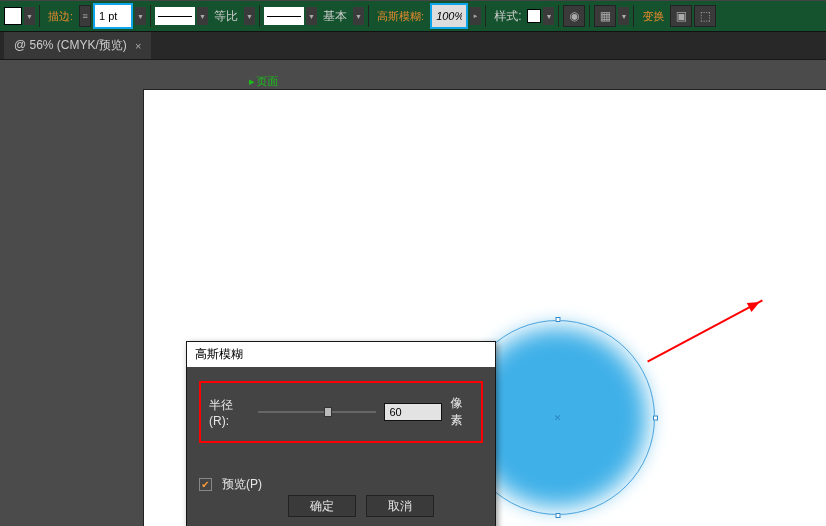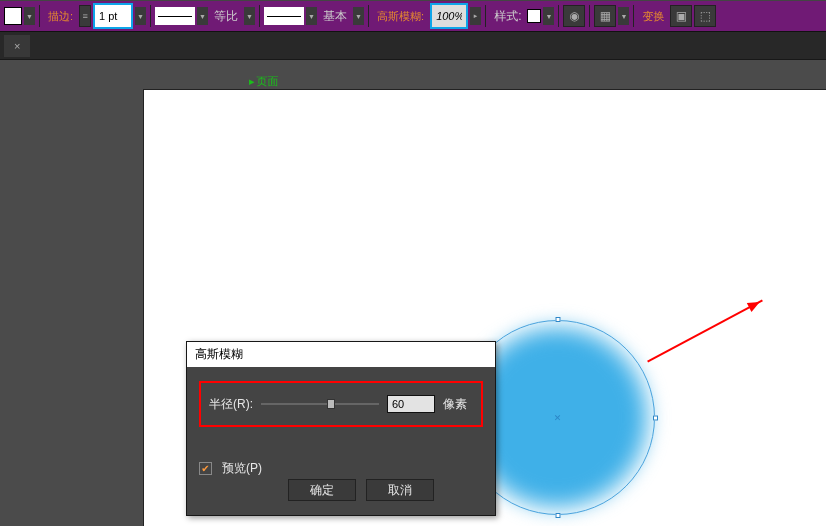--- a/index.html
+++ b/index.html
@@ -1,19 +1,19 @@
 <!DOCTYPE html>
 <html><head>
 <meta charset="utf-8">
 <style>
 * { margin: 0; padding: 0; box-sizing: border-box; font-family: "Microsoft YaHei", sans-serif; }
 body { background: #2a2a2a; width: 826px; height: 526px; overflow: hidden; position: relative; }
 
 .toolbar {
-  height: 32px; background: #701a75; border-top: 1px solid #444; border-bottom: 1px solid #111;
+  height: 32px; background: #14532d; border-top: 1px solid #444; border-bottom: 1px solid #111;
   display: flex; align-items: center; padding: 0 4px; gap: 2px; font-size: 11px; color: #ccc;
 }
 .btn-swatch { width: 18px; height: 18px; background: #fff; border: 1px solid #000; display: inline-block; }
 .btn-swatch.small { width: 14px; height: 14px; }
 .dropdown-arrow { width: 11px; height: 18px; background: #3a3a3a; display: inline-flex; align-items: center; justify-content: center; color: #aaa; font-size: 7px; cursor: pointer; }
 .tool-label { color: #e68a2e; padding: 0 4px; }
 .tool-input { background: #fff; color: #000; height: 26px; padding: 0 4px; font-size: 11px; border: 2px solid #0ea5e9; }
 .tool-input.dark { background: #ddd; }
 .line-seg { width: 40px; height: 18px; background: #fff; display: inline-flex; align-items: center; justify-content: center; position: relative; }
 .line-seg::before { content:""; width: 34px; height: 1px; background: #000; }
@@ -40,21 +40,21 @@
 
 .arrow { position: absolute; left: 640px; top: 270px; width: 130px; height: 2px; background: #ff0000; transform: rotate(152deg); }
 .arrow::before { content: ""; position: absolute; left: -2px; top: -4px; border: 5px solid transparent; border-right: 12px solid #ff0000; }
 
 .dialog { position: absolute; left: 186px; top: 281px; width: 310px; background: #444; border: 1px solid #171717; box-shadow: 2px 2px 6px rgba(0,0,0,0.4); }
 .dialog-title { background: #fff; color: #000; font-size: 12px; padding: 4px 8px; }
 .dialog-body { padding: 14px 12px 14px 12px; color: #e6e6e6; font-size: 12px; }
 .highlight-row { border: 2px solid #ff0000; padding: 12px 8px; display: flex; align-items: center; gap: 8px; margin-bottom: 8px; }
 .slider-track { flex: 0 0 118px; height: 2px; background: #666; position: relative; }
 .slider-thumb { position: absolute; left: 66px; top: -4px; width: 8px; height: 10px; background: #bbb; border: 1px solid #333; cursor: pointer; }
-.fld { width: 48px; height: 18px; background: #e3e3e3; border: 1px solid #111; color: #000; font-size: 11px; padding: 0 4px; }
+.fld { width: 58px; height: 18px; background: #e3e3e3; border: 1px solid #111; color: #000; font-size: 11px; padding: 0 4px; }
 .btn-row { display: flex; align-items: center; gap: 10px; }
 .chk { width: 13px; height: 13px; border: 1px solid #888; display: inline-flex; align-items: center; justify-content: center; color: #ff9a3c; font-size: 10px; cursor: pointer; }
 .btn { width: 68px; height: 22px; background: #3a3a3a; border: 1px solid #222; color: #e6e6e6; font-size: 12px; display: inline-flex; align-items: center; justify-content: center; cursor: pointer; margin-top: 44px; }
 
 .sep { width: 1px; height: 22px; background: #222; margin: 0 2px; }
 </style>
 </head>
 <body>
 
 <div class="toolbar">
@@ -89,20 +89,21 @@
   <span class="icon-btn">▦</span>
   <span class="dropdown-arrow">▼</span>
   <span class="sep"></span>
   <span class="tool-label">变换</span>
   <span class="icon-btn">▣</span>
   <span class="icon-btn">⬚</span>
 </div>
 
 <div class="tabbar">
   <div class="tab">
+    <span>@ 56% (CMYK/预览)</span>
     <span class="close">×</span>
   </div>
 </div>
 
 <div class="workspace">
   <div class="page-tag">
     <span>▸</span>
     <span>页面</span>
   </div>
   <div class="canvas"></div>

